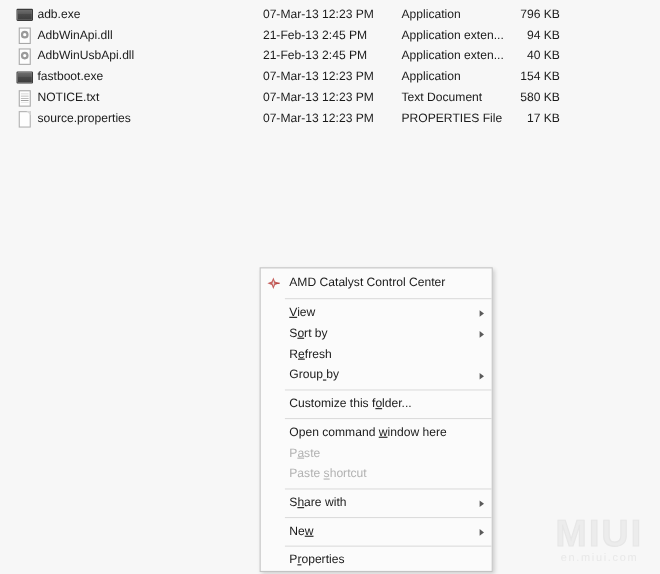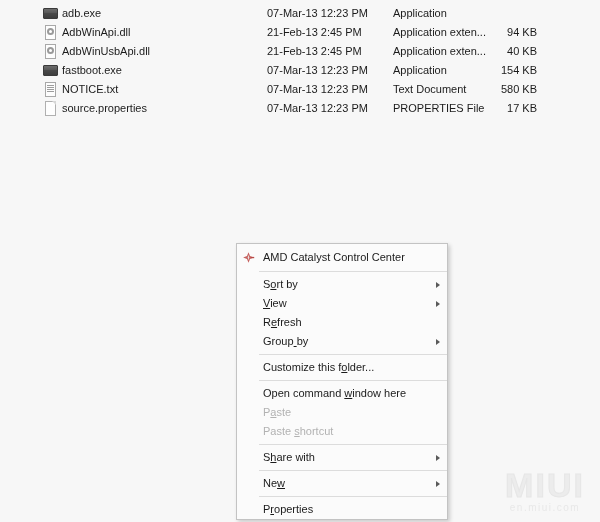--- a/index.html
+++ b/index.html
@@ -17,21 +17,20 @@
     position: relative;
     -webkit-font-smoothing: antialiased;
   }
 
   
   #file-list {
     position: absolute;
     left: 0;
     top: 4px;
     width: 520px;
-    margin-left: 28px;
   }
   .file-row {
     position: relative;
     height: 19px;
     line-height: 19px;
     white-space: nowrap;
   }
   .file-icon {
     position: absolute;
     left: 15px;
@@ -235,20 +234,21 @@
 <body>
 
 <div id="file-list">
     <div class="file-row">
       <span class="file-icon">
         <span class="ic ic-exe"></span>
       </span>
       <span class="file-name">adb.exe</span>
       <span class="file-date">07-Mar-13 12:23 PM</span>
       <span class="file-type">Application</span>
+      <span class="file-size">796 KB</span>
     </div>
     <div class="file-row">
       <span class="file-icon">
         <span class="ic ic-dll"></span>
       </span>
       <span class="file-name">AdbWinApi.dll</span>
       <span class="file-date">21-Feb-13 2:45 PM</span>
       <span class="file-type">Application exten...</span>
       <span class="file-size">94 KB</span>
     </div>
@@ -290,22 +290,22 @@
     </div>
   </div>
 
 <div id="context-menu">
     <div class="menu-item tall"><span class="menu-icon"><span class="amd-mark"><svg width="15" height="15" viewBox="0 0 15 15">
             <path d="M7.5 2.2 L9.0 6.0 L12.9 7.5 L9.0 9.0 L7.5 12.8 L6.0 9.0 L2.1 7.5 L6.0 6.0 Z" fill="#c0504d" opacity="0.9"></path>
             <path d="M7.5 4.8 L8.3 7.5 L7.5 10.2 L6.7 7.5 Z" fill="#e8e0e0"></path>
             <rect x="9.8" y="6.9" width="3.4" height="1.3" fill="#b94a47"></rect>
           </svg></span></span><span>AMD Catalyst Control Center</span></div>
     <div class="menu-sep"></div>
+    <div class="menu-item"><span><u>V</u>iew</span><span class="menu-arrow"></span></div>
     <div class="menu-item"><span>S<u>o</u>rt by</span><span class="menu-arrow"></span></div>
-    <div class="menu-item"><span><u>V</u>iew</span><span class="menu-arrow"></span></div>
     <div class="menu-item"><span>R<u>e</u>fresh</span></div>
     <div class="menu-item"><span>Group<u> </u>by</span><span class="menu-arrow"></span></div>
     <div class="menu-sep"></div>
     <div class="menu-item"><span>Customize this f<u>o</u>lder...</span></div>
     <div class="menu-sep"></div>
     <div class="menu-item"><span>Open command <u>w</u>indow here</span></div>
     <div class="menu-item disabled"><span>P<u>a</u>ste</span></div>
     <div class="menu-item disabled"><span>Paste <u>s</u>hortcut</span></div>
     <div class="menu-sep"></div>
     <div class="menu-item"><span>S<u>h</u>are with</span><span class="menu-arrow"></span></div>

